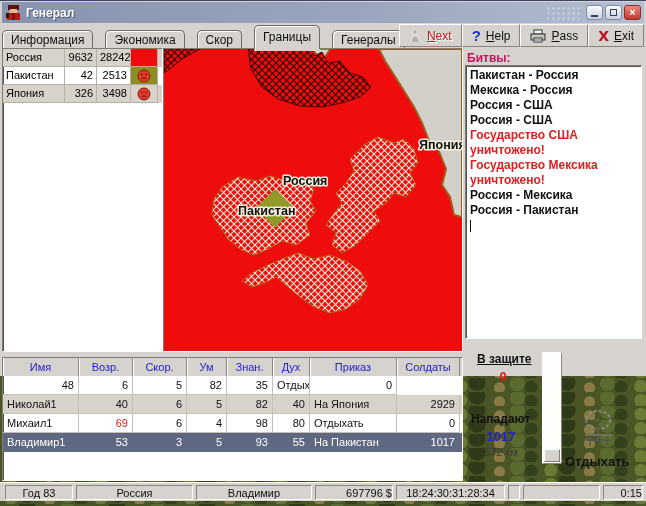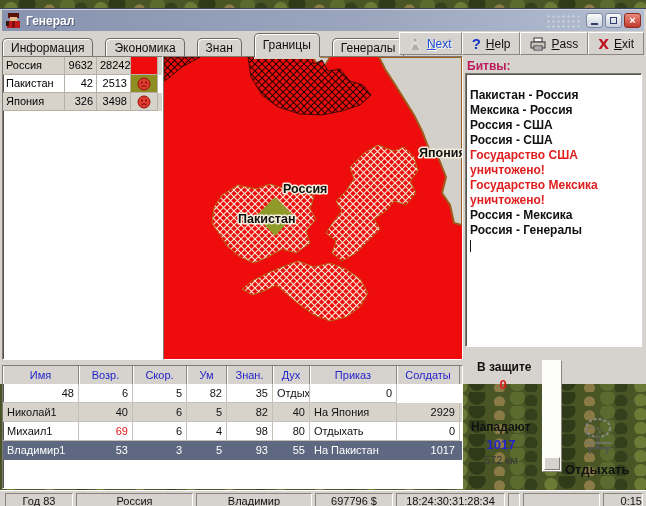--- a/index.html
+++ b/index.html
@@ -10,21 +10,21 @@
     background-image:
       radial-gradient(circle at 12% 60%, #6b7a35 0 6px, transparent 7px),
       radial-gradient(circle at 30% 30%, #2f3a18 0 8px, transparent 9px),
       radial-gradient(circle at 55% 70%, #8a7a45 0 5px, transparent 6px),
       radial-gradient(circle at 75% 40%, #5a6b2f 0 7px, transparent 8px),
       radial-gradient(circle at 90% 65%, #32401c 0 6px, transparent 7px);
     background-size: 90px 14px;
     position:relative;
   }
   .window {
-    position:absolute; left:0; top:8px; width:646px; height:376px;
+    position:absolute; left:0; top:0; width:646px; height:376px;
     background:#d6d3ce; border-top:1px solid #3a4668;
   }
   
   .titlebar{
     position:absolute; left:2px; top:1px; width:642px; height:21px;
     background:linear-gradient(to right,#8793af,#9aa5bd 55%,#b3bed2);
     display:flex; align-items:center; padding:0 3px;
   }
   .app-icon{ width:17px; height:17px; margin-right:4px; flex:0 0 auto; }
   .title-text{ color:#fff; font-weight:bold; font-size:12px; text-shadow:1px 1px 0 #4a5570; flex:1 1 auto; }
@@ -50,40 +50,40 @@
     box-shadow:inset 1px 1px 0 #fff; margin-right:12px; cursor:default;
   }
   .tab.active{ top:1px; height:24px; padding-top:4px; z-index:3; box-shadow:inset 1px 1px 0 #fff, 0 2px 0 #d6d3ce; }
   .toolbar{ position:absolute; right:0; top:0; height:23px; display:flex; }
   .tbtn{
     height:23px; padding:0 9px; display:flex; align-items:center; gap:5px;
     font-size:12px; color:#111; background:#d6d3ce;
     border:1px solid; border-color:#ffffff #8a867f #8a867f #ffffff; cursor:default;
   }
   .tbtn u{ text-decoration:underline; }
-  .tbtn.disabled{ color:#1d4ed8; text-shadow:1px 1px 0 #fff;text-align:center; }
+  .tbtn.disabled{ color:#b91c1c; text-shadow:1px 1px 0 #fff;text-align:center; }
   .q-icon{ color:#1535c8; font-weight:bold; font-size:15px; }
   .x-icon{ color:#c01020; font-weight:bold; font-size:14px; font-family:"DejaVu Sans", sans-serif; }
   
   .sunken{ border:1px solid; border-color:#7f7b75 #ffffff #ffffff #7f7b75; box-shadow:inset 1px 1px 0 #55524d; }
   
   .countries{ position:absolute; left:2px; top:47px; width:161px; height:304px; background:#fff; }
   .c-row{ display:grid; grid-template-columns:62px 32px 34px 27px; height:18px; font-size:11px; }
   .c-row.alt{ background:#d7d3cb; }
   .c-cell{ border-right:1px solid #b5b1a9; border-bottom:1px solid #b5b1a9; padding:2px 3px; overflow:hidden; white-space:nowrap;}
   .c-cell.num{ text-align:right; }
   .c-cell.icon{ padding:0; display:flex; align-items:center; justify-content:center; }
   .flag-red{ width:100%; height:100%; background:#ee0c0c; }
   .icon-olive{ background:#8d8d21; }
   
   .map{ position:absolute; left:163px; top:47px; width:300px; height:304px; background:#ee0c0c; }
   .map svg{ display:block; }
   
   .battles-title{ position:absolute; left:467px; top:50px; font-size:12px; font-weight:bold; color:#be185d; }
-  .battles-box{ position:absolute; left:465px; top:64px; width:177px; height:274px; background:#fff; padding:14px 4px; overflow:hidden; }
+  .battles-box{ position:absolute; left:465px; top:64px; width:177px; height:274px; background:#fff; padding:2px 4px; overflow:hidden; }
   .b-line{ font-size:12px; font-weight:bold; color:#111; line-height:15px; }
   .b-line.red{ color:#e02020; font-weight:bold; }
   .caret{ width:1px; height:12px; background:#111; margin-top:2px; }
   
   .action{ position:absolute; left:463px; top:339px; width:181px; height:141px; }
   .action .lbl{ position:absolute; font-size:12px; font-weight:bold; color:#111; }
   .def-value{ position:absolute; left:0; top:29px; width:80px; text-align:center; color:#e01818; font-weight:bold; font-size:13px; }
   .atk-value{ position:absolute; left:0; top:89px; width:76px; text-align:center; color:#2323cc; font-weight:bold; font-size:13px; }
   .distance{ position:absolute; left:0; top:106px; width:76px; text-align:center; color:#3a3a3a; font-size:11px; }
   .slider{ position:absolute; left:79px; top:12px; width:20px; height:112px;
@@ -134,21 +134,21 @@
     <span class="wbtn">
         <span class="bar"></span>
       </span>
     <span class="wbtn">
         <span class="box"></span>
       </span>
     <span class="wbtn close">×</span>
   </div>
 
   <div class="tabrow">
-    <span class="tab">Информация</span><span class="tab">Экономика</span><span class="tab">Знан</span><span class="tab active">Границы</span><span class="tab">Генералы</span>
+    <span class="tab">Информация</span><span class="tab">Экономика</span><span class="tab">Скор</span><span class="tab active">Границы</span><span class="tab">Генералы</span>
 
     <div class="toolbar">
       <div class="tbtn disabled">
         <svg width="13" height="14" viewBox="0 0 13 14">
           <circle cx="6" cy="3" r="2.4" fill="#b4b0a8" stroke="#fff" stroke-width=".6"></circle>
           <path d="M2,13 L4,7 L8,7 L11,13" fill="#b4b0a8" stroke="#fff" stroke-width=".6"></path>
         </svg>
         <span><u>N</u><span>ext</span></span>
       </div>
       <div class="tbtn">
@@ -237,26 +237,26 @@
 
   <div class="battles-title">Битвы:</div>
   <div class="battles-box sunken">
     <div class="b-line">Пакистан - Россия</div>
     <div class="b-line">Мексика - Россия</div>
     <div class="b-line">Россия - США</div>
     <div class="b-line">Россия - США</div>
     <div class="b-line red">Государство США уничтожено!</div>
     <div class="b-line red">Государство Мексика уничтожено!</div>
     <div class="b-line">Россия - Мексика</div>
-    <div class="b-line">Россия - Генералы</div>
+    <div class="b-line">Россия - Пакистан</div>
     <div class="caret"></div>
   </div>
 
   <div class="action">
-    <div class="lbl" style="left:14px; top:12px;">В защите</div>
+    <div class="lbl" style="left:14px; top:12px;text-decoration:underline;">В защите</div>
     <div class="def-value">0</div>
     <div class="slider">
       <div class="thumb"></div>
     </div>
     <div class="lbl" style="left:8px; top:72px;">Нападают</div>
     <div class="atk-value">1017</div>
     <div class="distance">572 км</div>
     <svg class="rest-img" width="34" height="42" viewBox="0 0 34 42">
       <ellipse cx="17" cy="12" rx="12" ry="9" fill="none" stroke="#8a8a84" stroke-width="2" stroke-dasharray="3 2"></ellipse>
       <ellipse cx="12" cy="16" rx="7" ry="5" fill="none" stroke="#6e6e68" stroke-width="1.5" stroke-dasharray="2 2"></ellipse>
@@ -318,20 +318,20 @@
       <div class="g-cell num">55</div>
       <div class="g-cell">На Пакистан</div>
       <div class="g-cell num">1017</div>
     </div>
   </div>
 
   <div class="statusbar">
     <div class="s-panel" style="left:5px;   width:68px;">Год 83</div>
     <div class="s-panel" style="left:76px;  width:117px;">Россия</div>
     <div class="s-panel" style="left:196px; width:116px;">Владимир</div>
-    <div class="s-panel" style="left:315px; width:78px;">697796 $</div>
+    <div class="s-panel" style="left:315px; width:78px;text-align:right;">697796 $</div>
     <div class="s-panel" style="left:396px; width:109px;">18:24:30:31:28:34</div>
     <div class="s-panel" style="left:508px; width:12px;"></div>
     <div class="s-panel" style="left:523px; width:77px;"></div>
     <div class="s-panel" style="left:603px; width:40px;text-align:right;">0:15</div>
   </div>
 
 </div>
 
 </body></html>

